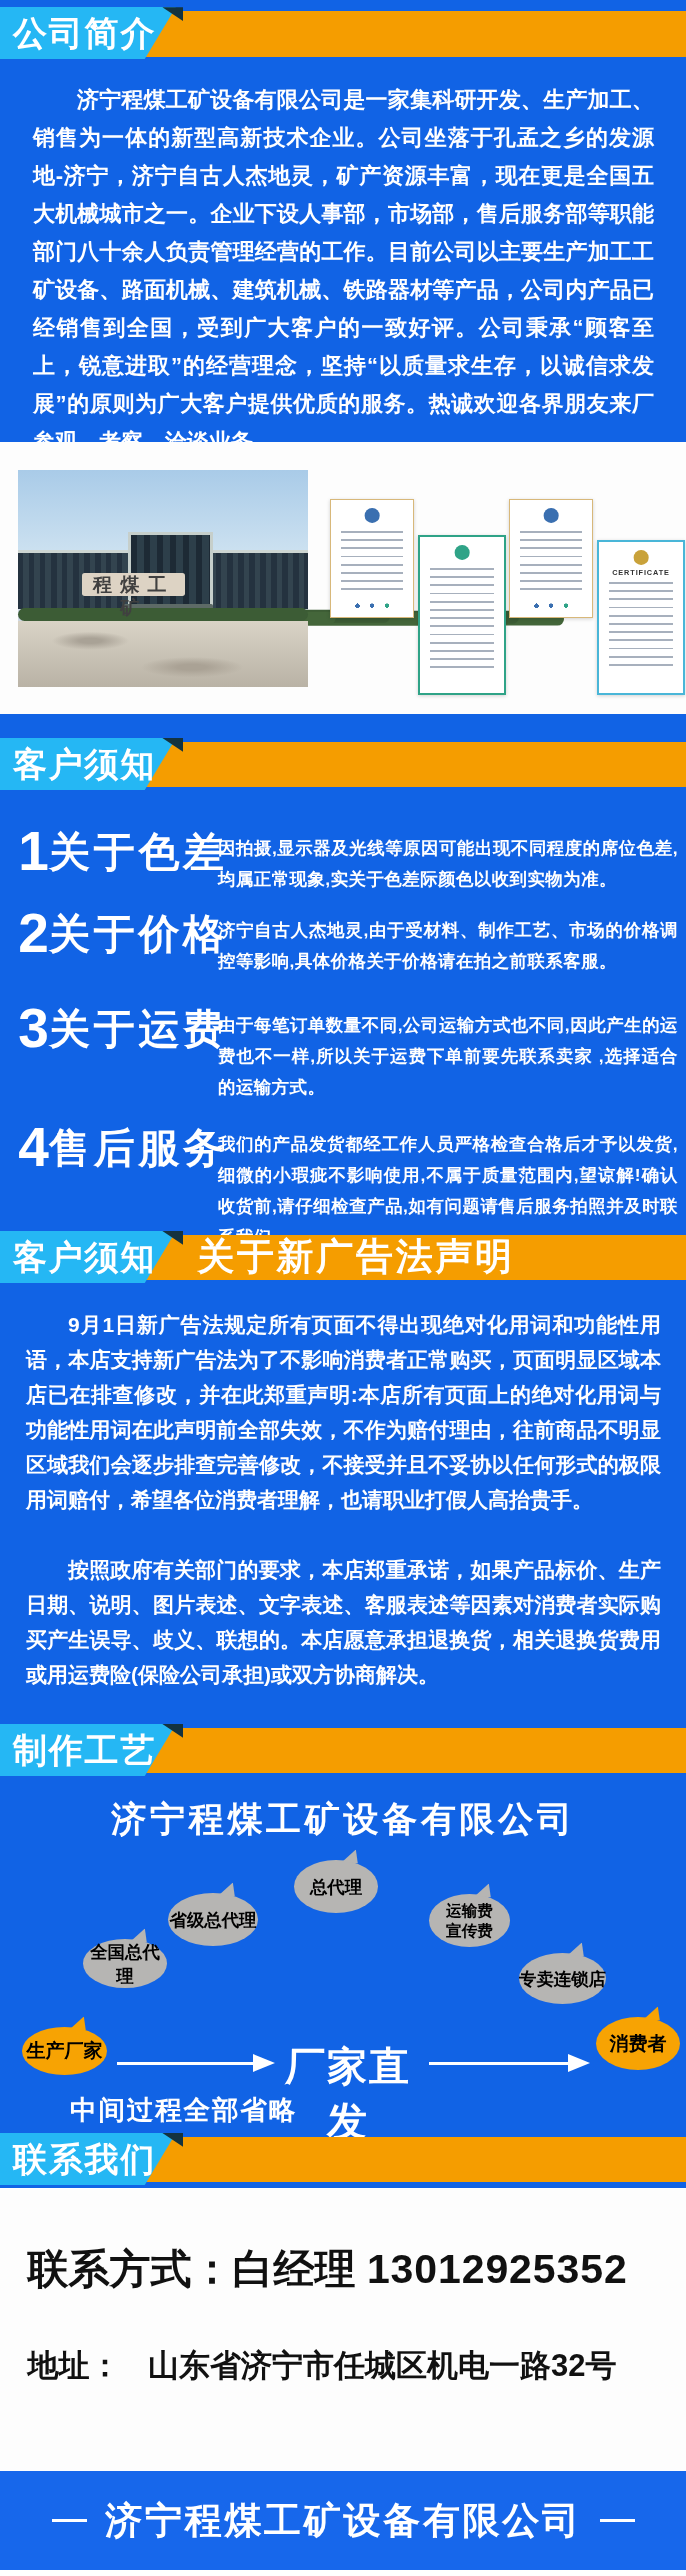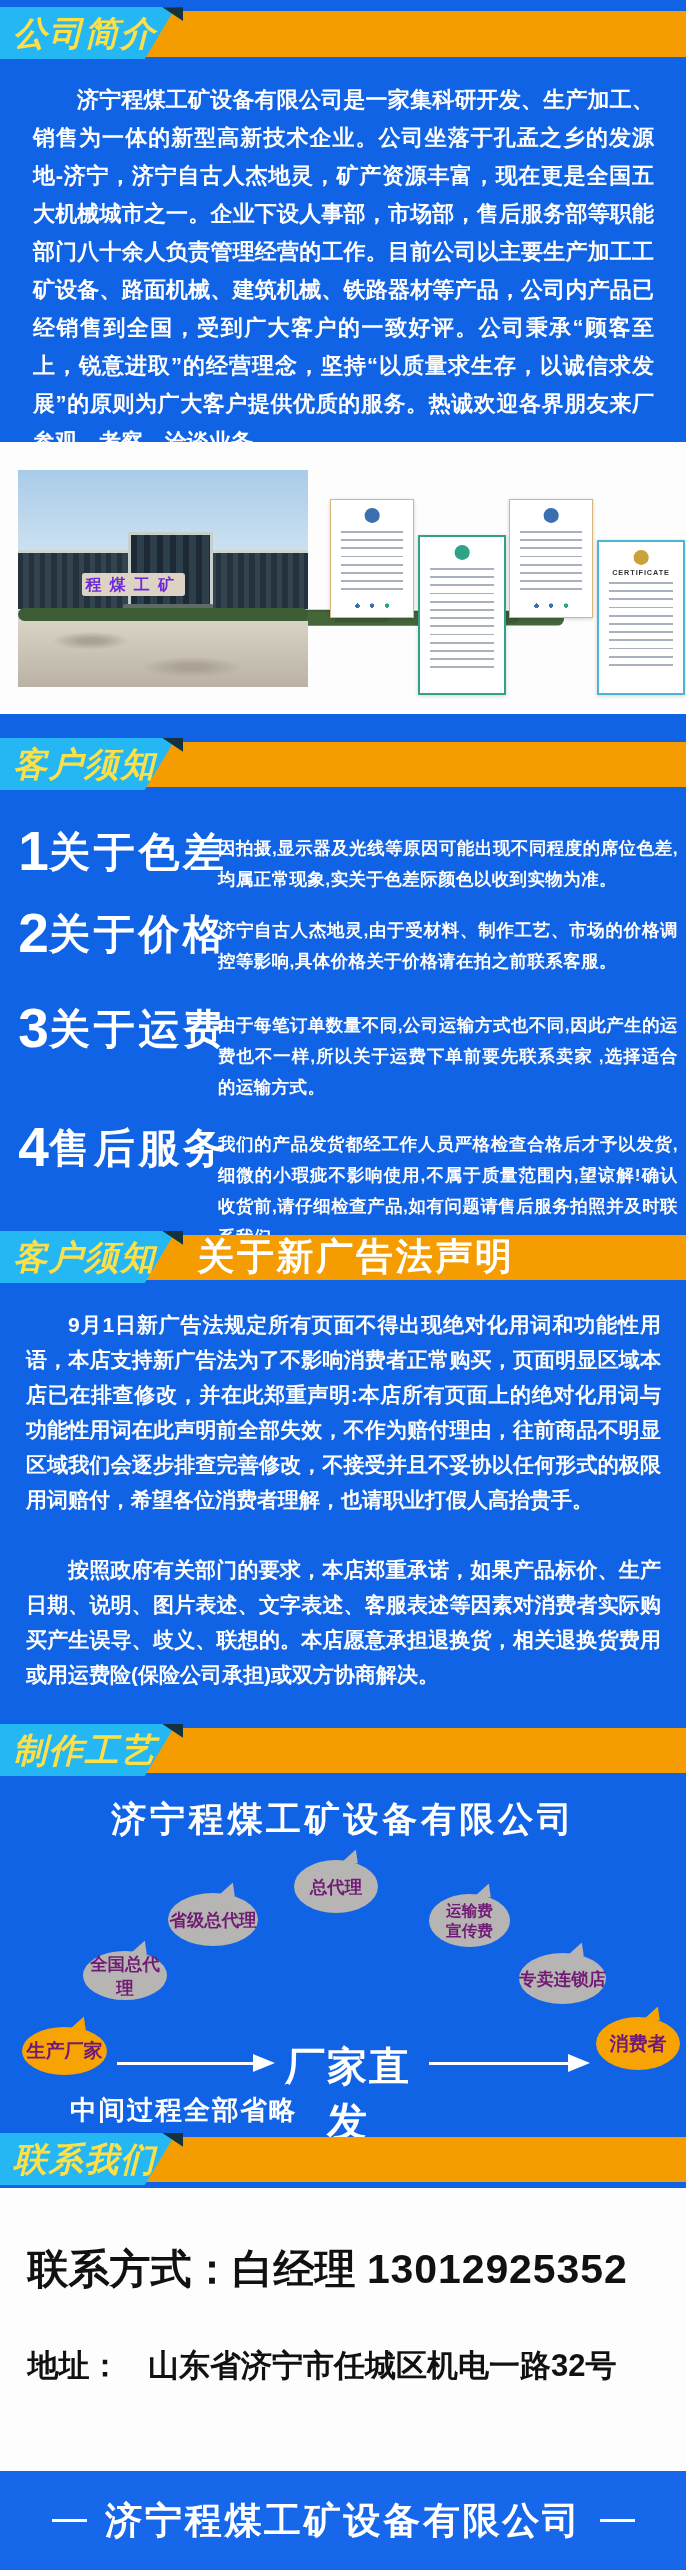--- a/index.html
+++ b/index.html
@@ -10,21 +10,21 @@
   .white{background:#fdfdfd;}
 
   
   .band{position:absolute;left:0;right:0;height:52px;}
   .band .stripe{position:absolute;left:136px;right:0;top:3.7px;bottom:2.7px;background:#f59d00;}
   .band .cyan{position:absolute;left:-37px;top:0;bottom:0;width:213px;background:#25b7f4;
               transform:skewX(-31deg);transform-origin:top left;}
   .band .fold{position:absolute;left:159px;top:0;width:24px;height:13.7px;background:#14333f;
               clip-path:polygon(100% 0,14% 0,100% 100%);}
   .band .blabel{position:absolute;left:13px;top:0;height:56px;line-height:52px;
-                color:#fde047;font-size:34px;font-weight:bold;letter-spacing:1.8px;font-style:italic;}
+                color:#ffffff;font-size:34px;font-weight:bold;letter-spacing:1.8px;}
   .band .bsub{position:absolute;left:136px;width:440px;top:0;height:52px;line-height:52px;
               text-align:center;color:#fff;font-size:37px;font-weight:bold;letter-spacing:2.7px;}
 
   
   .intro-par{position:absolute;left:33px;right:33px;top:81px;color:#fff;
              font-size:22px;line-height:38px;font-weight:bold;text-align:justify;text-indent:2em;}
 
   
   .photo{position:absolute;left:18.3px;top:27.5px;width:290px;height:217px;background:#cfd8e2;}
   .photo .sky{position:absolute;left:0;right:0;top:0;height:55%;background:linear-gradient(#a9cbe8,#dcebf4);}
@@ -33,22 +33,22 @@
   .photo .tower{position:absolute;left:38%;width:27%;top:29%;height:35%;border:3.7px solid #c6cfcb;
                 background:repeating-linear-gradient(90deg,#1d2a35 0 6.4px,#2d3f4a 6.4px 13px);}
   .photo .canopy{position:absolute;left:36%;width:31%;top:62%;height:7.3px;background:#5d6a66;border-radius:1.8px;}
   .photo .green{position:absolute;left:0;right:0;top:64%;height:13px;border-radius:7.3px;
                 background:#3c5c35;box-shadow:27.5px 3.7px 0 #44663a,82px 1.8px 0 #3c5c35,147px 4.6px 0 #44663a,211px 2.7px 0 #3c5c35,256px 4.6px 0 #44663a;}
   .photo .ground{position:absolute;left:0;right:0;bottom:0;height:30%;
                  background:radial-gradient(55px 13px at 25% 30%,#a9a296 20%,transparent 70%),
                             radial-gradient(73px 14.7px at 60% 70%,#aaa295 20%,transparent 70%),
                             linear-gradient(#d9d3c6,#b9b2a5);}
   .photo .sign{position:absolute;left:64px;top:103px;width:103px;height:23px;background:#ddd3c4;
-               border-radius:2.7px;text-align:center;line-height:23px;color:#6d28d9;font-weight:bold;
-               font-size:16px;letter-spacing:8.2px;font-family:"Liberation Serif","DejaVu Serif",serif;}
+               border-radius:2.7px;text-align:center;line-height:23px;color:#404040;font-weight:bold;
+               font-size:19px;letter-spacing:8.2px;font-family:"Liberation Serif","DejaVu Serif",serif;}
   .cert{position:absolute;background:#fff;box-shadow:0 0.9px 3.7px rgba(0,0,0,.18);}
   .cert .emb{position:absolute;left:50%;transform:translateX(-50%);top:8.2px;width:14.7px;height:14.7px;border-radius:50%;}
   .cert .lines{position:absolute;left:12%;right:12%;top:31px;bottom:24px;
                background:repeating-linear-gradient(#a7b0bd 0 1.8px,transparent 1.8px 8.2px);}
   .cert .badges{position:absolute;left:50%;transform:translateX(-50%);bottom:7.3px;width:40px;height:8.2px;
                 background:radial-gradient(circle 3.7px at 5.5px 3.7px,#3a6fb0 60%,transparent 62%),
                            radial-gradient(circle 3.7px at 20px 3.7px,#3a6fb0 60%,transparent 62%),
                            radial-gradient(circle 3.7px at 35px 3.7px,#2fa387 60%,transparent 62%);}
   .cert.c1{left:330px;top:57px;width:82px;height:117px;border:1.8px solid #d8b87a;}
   .cert.c2{left:418px;top:93px;width:84px;height:156px;border:2.7px double #2fa387;}
@@ -67,29 +67,29 @@
 
   
   .decl{position:absolute;left:26px;right:26px;color:#fff;font-size:21px;line-height:35px;
         font-weight:bold;text-align:justify;}
   .decl p{margin:0 0 35px 0;text-indent:2em;}
 
   
   .adv-title{position:absolute;left:0;right:0;text-align:center;color:#fff;
              font-size:35px;font-weight:bold;letter-spacing:3.7px;}
   .bubble{position:absolute;border-radius:50%;display:flex;align-items:center;justify-content:center;
-          flex-direction:column;color:#701a75;font-weight:bold;font-size:17.4px;text-align:center;}
+          flex-direction:column;color:#000000;font-weight:bold;font-size:17.4px;text-align:center;}
   .bubble.gray{background:#b6b5b3;}
   .bubble.org{background:#f7a303;}
   .bubble::before{content:"";position:absolute;top:-11px;left:58%;width:15.6px;height:13.7px;
                   background:inherit;clip-path:polygon(0 100%,100% 100%,78% 0);transform:rotate(6deg);}
   .b-zong{left:294px;top:79px;width:84px;height:53px;}
   .b-shengji{left:168px;top:112px;width:90px;height:53px;}
   .b-yunshu{left:429px;top:113px;width:81px;height:53px;font-size:15.6px;line-height:20px;}
-  .b-quanguo{left:83px;top:170px;width:84px;height:49px;align-items:center;}
+  .b-quanguo{left:83px;top:158px;width:84px;height:49px;align-items:center;}
   .b-zhuanmai{left:519px;top:172px;width:87px;height:51px;}
   .b-shengchan{left:22px;top:246px;width:85px;height:48px;font-size:19px;}
   .b-xiaofei{left:596px;top:236px;width:84px;height:53px;font-size:19px;}
   .flow-center{position:absolute;left:271px;top:258px;width:154px;text-align:center;color:#fff;
                font-size:40px;font-weight:bold;letter-spacing:1.8px;}
   .arr{position:absolute;top:281px;height:2.7px;background:#fff;}
   .arr::after{content:"";position:absolute;right:-22px;top:-8.2px;width:0;height:0;
               border-left:22px solid #fff;border-top:9.2px solid transparent;border-bottom:9.2px solid transparent;}
   .arr.a1{left:117px;width:136px;}
   .arr.a2{left:429px;width:139px;}

